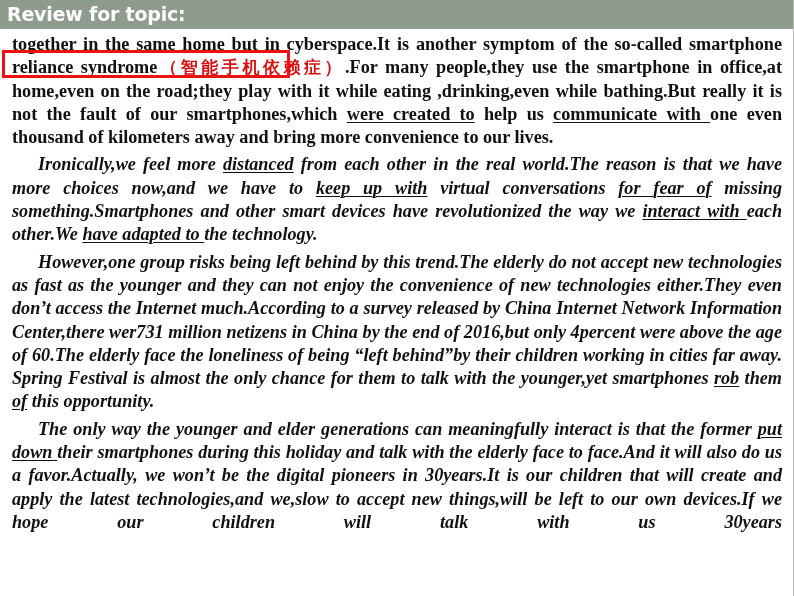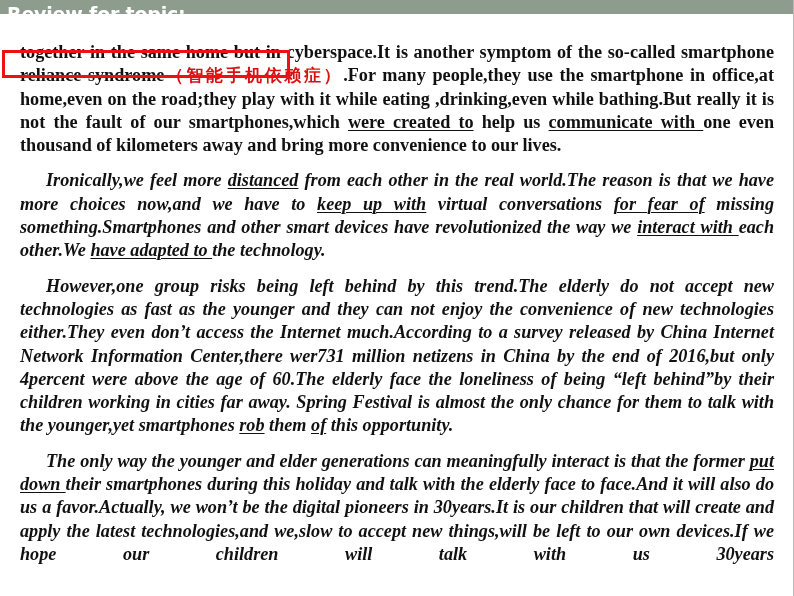--- a/index.html
+++ b/index.html
@@ -23,21 +23,21 @@
     box-sizing: border-box;
     overflow: hidden;
   }
 
   
   #header-bar {
     position: absolute;
     left: 0;
     top: 0;
     width: 794px;
-    height: 14px;
+    height: 29px;
     background: #8e9c8e;
     box-sizing: border-box;
   }
   #header-title {
     position: absolute;
     left: 7px;
     top: 2px;
     font-family: "DejaVu Sans", sans-serif;
     font-weight: bold;
     font-size: 19px;
@@ -58,21 +58,21 @@
     font-family: "Liberation Serif", serif;
     font-weight: bold;
     font-size: 18.2px;
     line-height: 23.3px;
     color: #111111;
     text-align: justify;
     text-justify: inter-word;
   }
 
   #passage p {
-    margin: 12px;
+    margin: 4px;
     text-align: justify;
     text-justify: inter-word;
   }
   #passage p.indent {
     text-indent: 26px;
     font-style: italic;
   }
 
   
   .just-all {

